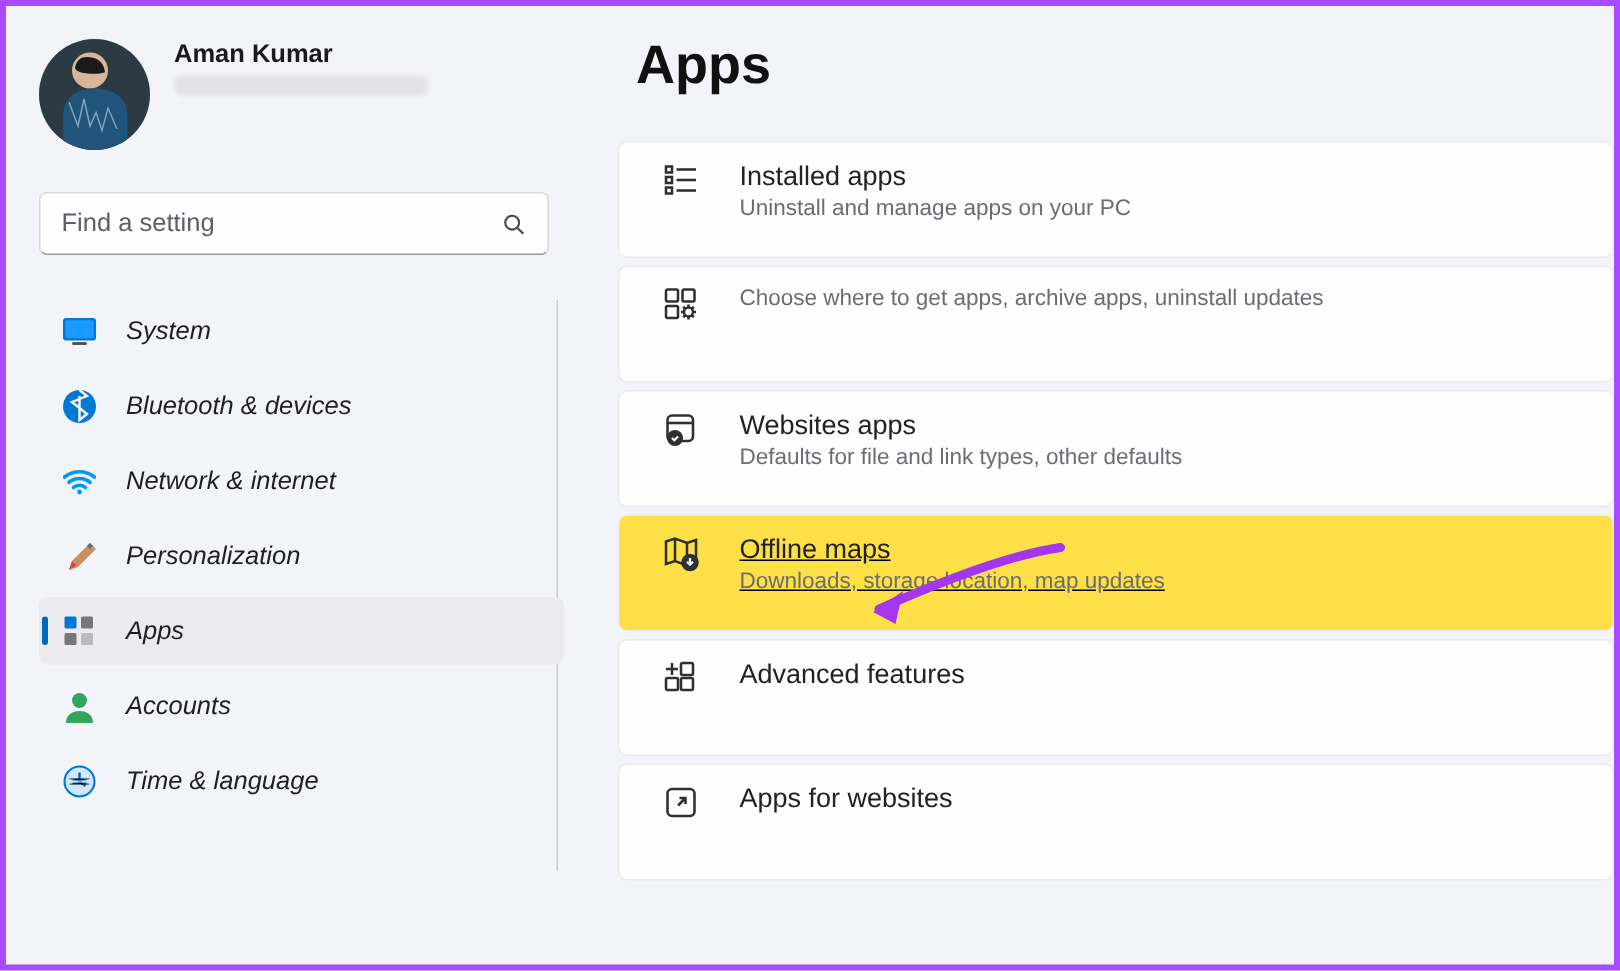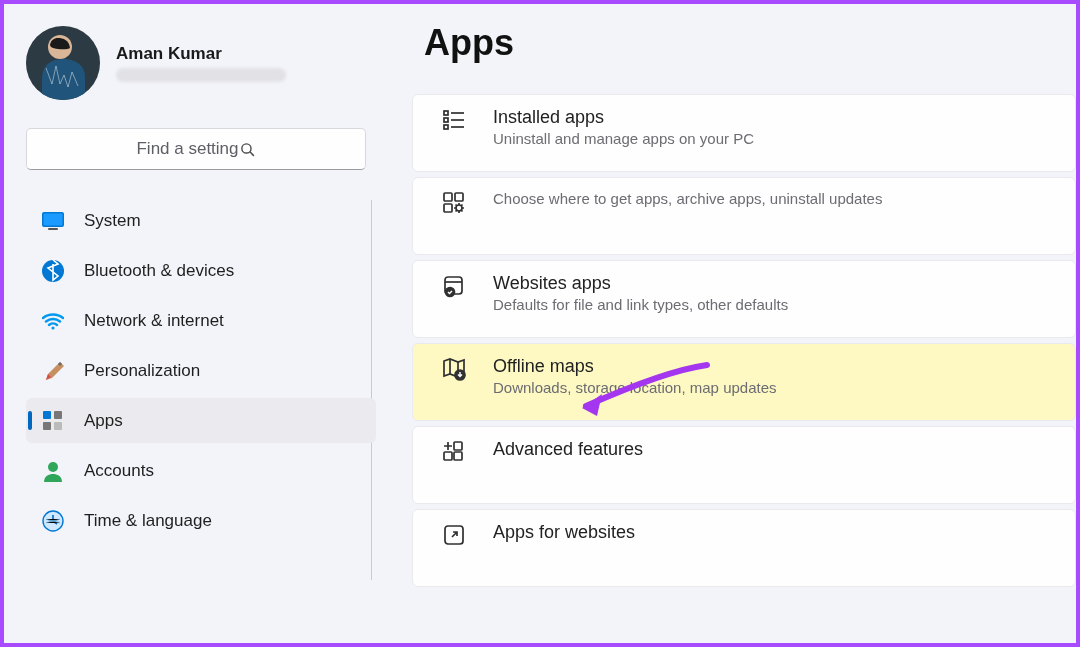--- a/index.html
+++ b/index.html
@@ -1,49 +1,49 @@
 <!DOCTYPE html>
 <html><head>
 <meta charset="utf-8">
 <style>
   * { margin:0; padding:0; box-sizing:border-box; font-family:"Segoe UI",Arial,sans-serif; }
   body { width:1080px; height:647px; background:#a84aff; overflow:hidden; }
   .inner { position:absolute; top:4px; left:4px; right:4px; bottom:4px; background:#f3f4f9; }
 
   
   .sidebar { position:absolute; left:22px; top:22px; width:350px; }
-  .profile { display:flex; align-items:center; gap:16px; margin-bottom:28px; }
+  .profile { display:flex; gap:16px; margin-bottom:28px; }
   .avatar { width:74px; height:74px; border-radius:50%; overflow:hidden; background:#ccc; }
   .avatar svg{width:100%;height:100%;}
   .p-name { font-size:17px; font-weight:600; color:#1a1a1a; }
   .p-email { width:170px; height:14px; border-radius:10px; background:#e1e1e6; margin-top:4px; filter:blur(1.5px); }
 
-  .search { display:flex; align-items:center; justify-content:center; width:340px; height:42px;
+  .search { display:flex; align-items:center; justify-content:space-between; width:340px; height:42px;
             background:#fefefe; border:1px solid #d8d8dc; border-bottom:1.5px solid #9a9aa0;
             border-radius:5px; padding:0 14px; margin-bottom:28px; }
   .search span { font-size:17px; color:#5e5e66; }
   .search svg { width:17px; height:17px; color:#4a4a4a; }
 
   .nav { position:relative; }
   .nav-line { position:absolute; left:345px; top:2px; width:1px; height:380px; background:#c9c9d0; }
   .nav-item { position:relative; display:flex; align-items:center; gap:20px; height:45px;
-              padding:0 14px 0 16px; border-radius:6px; cursor:pointer; margin-bottom:5px; }
+              padding:0 14px 0 16px; border-radius:6px; cursor:pointer; margin-bottom:5px;font-style:italic; }
   .nav-item.selected { background:#eaeaef; }
   .nav-item.selected::before { content:""; position:absolute; left:2px; top:13px; width:3.5px; height:19px;
                                border-radius:2px; background:#0067c0; }
   .nav-ico { width:22px; height:22px; display:flex; align-items:center; justify-content:center; }
   .nav-label { font-size:17px; color:#1f1f1f; }
 
   
   .main { position:absolute; left:408px; top:18px; right:0; height:620px; overflow:hidden; }
   .title { font-size:36px; font-weight:600; color:#111; margin-left:12px; margin-bottom:30px; }
   .cards { display:flex; flex-direction:column; gap:5px; }
   .card { display:flex; gap:26px; min-height:78px; padding:12px 12px 12px 28px;
           background:#fefefe; border:1px solid #eaeaee; border-radius:6px; cursor:pointer; }
-  .card.hi { background:#fef9c3; }
+  .card.hi { background:#fde047;text-decoration:underline; }
   .card-ico { width:26px; height:26px; display:flex; align-items:center; justify-content:center; color:#303030; }
   .card-text .ct { font-size:18px; color:#222; margin-bottom:2px; }
   .card-text .cs { font-size:15px; color:#6c6c72; }
 
   .arrow { position:absolute; left:568px; top:356px; pointer-events:none; }
 </style>
 </head>
 <body>
 
 <div class="inner">

